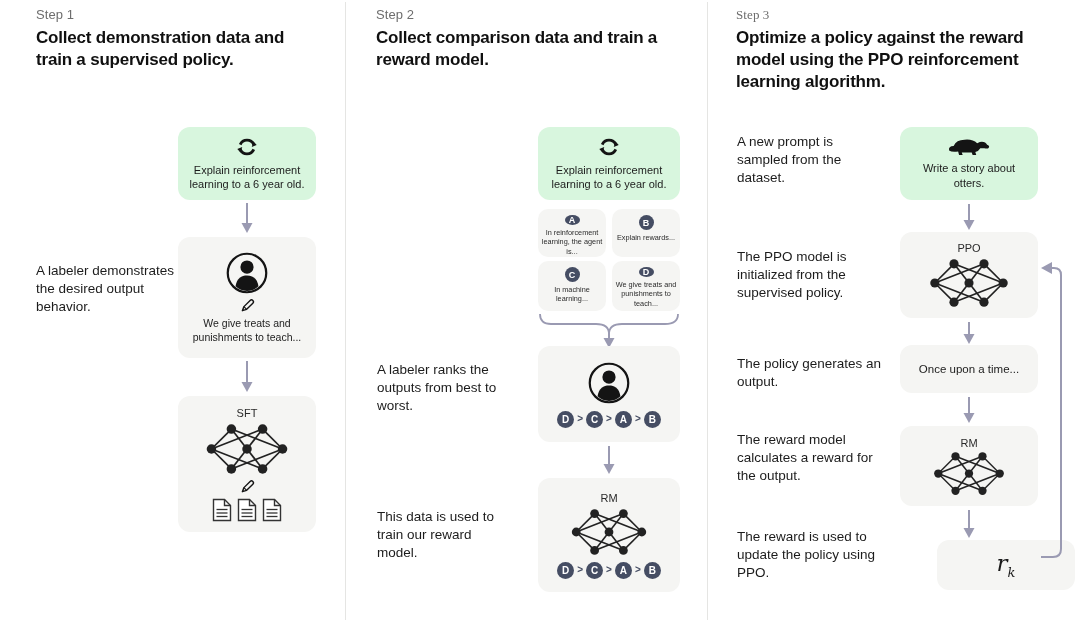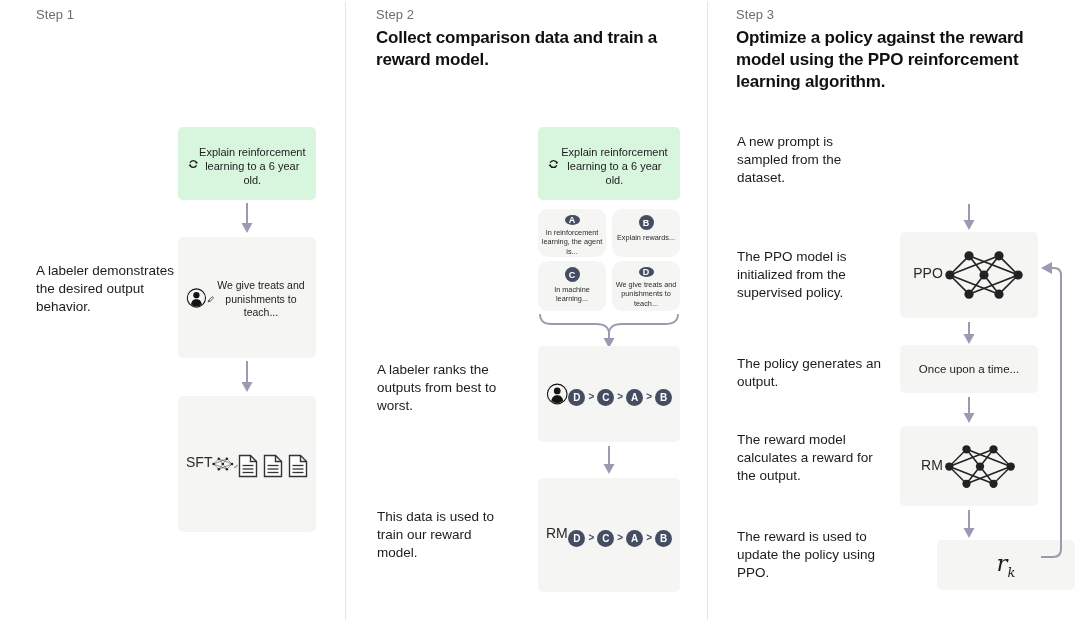--- a/index.html
+++ b/index.html
@@ -4,26 +4,26 @@
 <style>
   html,body{margin:0;padding:0;background:#fff;}
   .canvas{
     position:relative;width:1080px;height:635px;background:#ffffff;
     font-family:"Liberation Sans","DejaVu Sans",sans-serif;color:#161616;overflow:hidden;
   }
   .divider{position:absolute;top:2px;height:618px;width:1px;background:#e5e5e3;}
   .step-label{position:absolute;font-size:13px;color:#6d6d6d;letter-spacing:.1px;}
   .step-title{position:absolute;font-size:17px;line-height:1.28;font-weight:700;letter-spacing:-0.2px;color:#101010;}
   .caption{position:absolute;font-size:13.5px;line-height:1.33;color:#1c1c1c;}
-  .box{position:absolute;border-radius:5px;display:flex;flex-direction:row;align-items:center;justify-content:center;text-align:center;box-sizing:border-box;}
+  .box{position:absolute;border-radius:12px;display:flex;flex-direction:column;align-items:center;justify-content:center;text-align:center;box-sizing:border-box;}
   .green{background:#d8f6de;}
   .gray{background:#f5f5f3;}
   .box-text{font-size:11px;line-height:1.3;color:#1c1c1c;}
   .box-text.small{font-size:10.5px;}
-  .model-label{font-size:14px;color:#2a2a2a;margin-bottom:4px;}
+  .model-label{font-size:11px;color:#2a2a2a;margin-bottom:4px;}
   .card{position:absolute;border-radius:10px;background:#f5f5f3;display:flex;flex-direction:column;align-items:center;justify-content:flex-start;padding:6px 3px 3px;box-sizing:border-box;text-align:center;}
   .card-text{font-size:7.3px;line-height:1.3;color:#2b2b2b;margin-top:3px;}
   .badge{border-radius:50%;background:#454d63;color:#fff;font-weight:700;display:flex;align-items:center;justify-content:center;}
   .badge.card-badge{width:15px;height:15px;font-size:9px;}
   .rank-row{display:flex;align-items:center;gap:3px;margin-top:6px;}
   .rank-row .badge{width:17px;height:17px;font-size:10px;}
   .rank-sep{font-size:10px;font-weight:700;color:#454d63;line-height:1;}
   .varrow{position:absolute;}
   .icon{display:block;}
   .rk{font-family:"DejaVu Serif","Liberation Serif",serif;font-style:italic;font-size:23px;color:#1a1a1a;}
@@ -32,20 +32,21 @@
 </style>
 </head>
 <body>
 
 <div class="canvas">
 
   <div class="divider" style="left:345px;"></div>
   <div class="divider" style="left:707px;"></div>
 
   <div class="step-label" style="left:36px;top:7px;">Step 1</div>
+  <div class="step-title" style="left:36px;top:27px;width:268px;">Collect demonstration data and train a supervised policy.</div>
 
   <div class="caption" style="left:36px;top:262px;width:142px;">A labeler demonstrates the desired output behavior.</div>
 
   <div class="box green" style="left:178px;top:127px;width:138px;height:73px;padding:6px 10px;">
     <svg class="icon" width="22" height="22" viewBox="0 0 24 24">
       <path d="M4.6 9.4 A8 8 0 0 1 19.4 9.4" fill="none" stroke="#141414" stroke-width="3"></path>
       <polygon points="22.6,9.9 17.2,11.9 18.9,5.6" fill="#141414"></polygon>
       <path d="M19.4 14.6 A8 8 0 0 1 4.6 14.6" fill="none" stroke="#141414" stroke-width="3"></path>
       <polygon points="1.4,14.1 6.8,12.1 5.1,18.4" fill="#141414"></polygon>
     </svg>
@@ -223,29 +224,35 @@
       <div class="badge">D</div>
       <div class="rank-sep">&gt;</div>
       <div class="badge">C</div>
       <div class="rank-sep">&gt;</div>
       <div class="badge">A</div>
       <div class="rank-sep">&gt;</div>
       <div class="badge">B</div>
     </div>
   </div>
 
-  <div class="step-label" style="left:736px;top:7px;">Step 3</div>
+  <div class="step-label" style="left:736px;top:7px;font-family:Liberation Serif, serif;">Step 3</div>
   <div class="step-title" style="left:736px;top:27px;width:300px;">Optimize a policy against the reward model using the PPO reinforcement learning algorithm.</div>
 
   <div class="caption" style="left:737px;top:133px;width:140px;">A new prompt is sampled from the dataset.</div>
   <div class="caption" style="left:737px;top:248px;width:158px;">The PPO model is initialized from the supervised policy.</div>
   <div class="caption" style="left:737px;top:355px;width:162px;">The policy generates an output.</div>
   <div class="caption" style="left:737px;top:528px;width:140px;">The reward is used to update the policy using PPO.</div>
   <div class="caption" style="left:737px;top:431px;width:158px;">The reward model calculates a reward for the output.</div>
 
+  <div class="box green" style="left:900px;top:127px;width:138px;height:73px;padding:6px 10px;">
+    <svg class="icon" width="42" height="19" viewBox="0 0 46 21">
+      <path d="M1 15 Q0 10 6 10 Q9 3 18 3 Q27 2 32 7 L35 5.5 Q41 4.5 43 8.5 Q46 9.5 45 11.5 Q44 13.5 40 12.5 L35.5 12.5 Q34 15.5 30 16.5 L31 20 H27 L26 17 H15 L16 20 H12 L11 16 Q4 17 1 15 Z" fill="#141414"></path>
+    </svg>
+    <div class="box-text" style="margin-top:5px;">Write a story about otters.</div>
+  </div>
 
   <svg class="varrow" style="left:963px;top:204px;" width="12" height="26">
     <line x1="6" y1="0" x2="6" y2="18" stroke="#9a9ab2" stroke-width="2"></line>
     <polygon points="0.5,16 11.5,16 6,26" fill="#9a9ab2"></polygon>
   </svg>
 
   <div class="box gray" style="left:900px;top:232px;width:138px;height:86px;padding:8px;">
     <div class="model-label">PPO</div>
     <svg class="icon" width="82" height="50" viewBox="0 0 96 60">
       <g stroke="#222" stroke-width="2">

